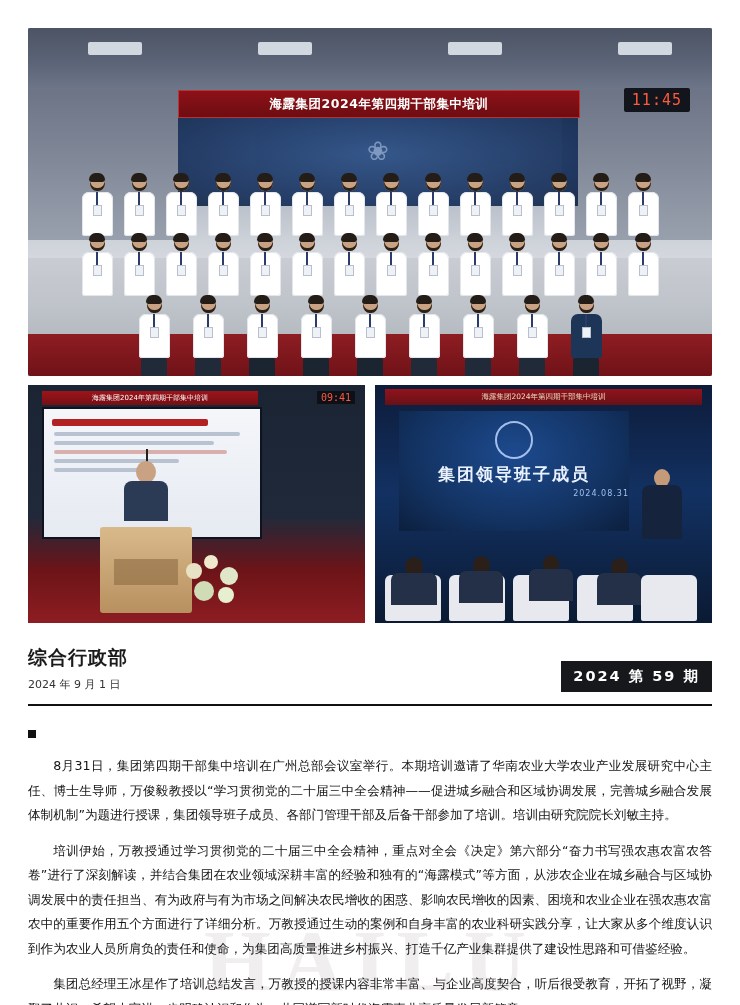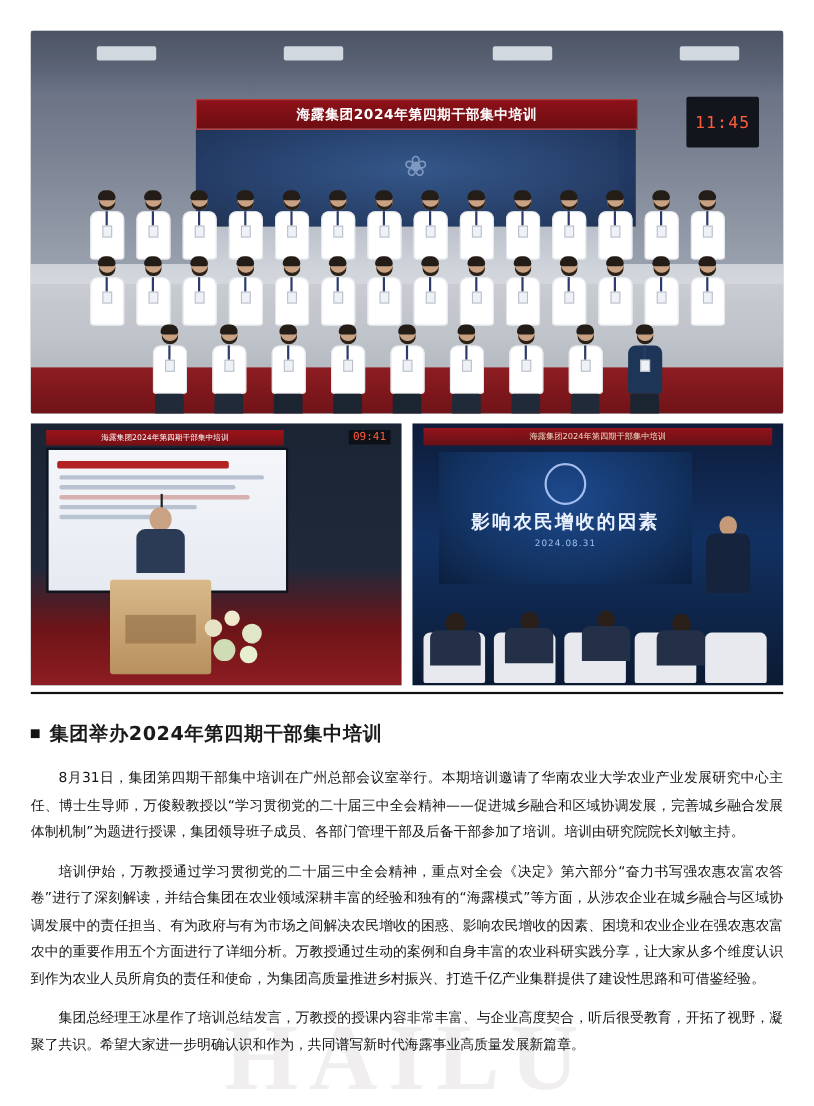--- a/index.html
+++ b/index.html
@@ -84,21 +84,21 @@
     border: 1px solid #b33;
     display: flex; align-items: center; justify-content: center;
   }
   .hero .banner span {
     color: #fff; font-size: 12.5px; letter-spacing: .5px; font-weight: 700;
     font-family: "DejaVu Sans", sans-serif;
   }
   .hero .clock {
     position: absolute; right: 22px; top: 60px;
     background: #12161c; color: #ff5a3c; font-family: "DejaVu Sans Mono", monospace;
-    font-size: 15px; padding: 14px 8px; border-radius: 2px; letter-spacing: 1px;
+    font-size: 15px; padding: 3px 8px; border-radius: 2px; letter-spacing: 1px;
   }
   .hero .screen {
     position: absolute; left: 150px; top: 90px; width: 400px; height: 88px;
     background: radial-gradient(ellipse at 50% 40%, #2a4f86 0%, #16305c 70%, #0f2344 100%);
     opacity: .9;
   }
   .hero .screen-logo {
     position: absolute; left: 50%; top: 18px; transform: translateX(-50%);
     color: #cfe0ff; font-size: 26px; opacity: .5; font-family: "DejaVu Serif", serif;
   }
@@ -189,21 +189,21 @@
   .sp-right .logo-circle {
     position:absolute; left: 50%; top: 10px; transform: translateX(-50%);
     width: 34px; height: 34px; border-radius: 50%; border: 2px solid #bcd4ff; opacity:.85;
   }
   .sp-right .big-title {
     position:absolute; left: 0; right: 0; top: 52px; text-align:center;
     color:#eaf2ff; font-size: 17px; font-weight:700; letter-spacing: 2px;
     font-family:"DejaVu Serif", serif;
   }
   .sp-right .sub-date {
-    position:absolute; left:0; right:0; top: 78px; text-align:center;
+    position:absolute; left:0; right:0; top: 78px; text-align:right;
     color:#9fc0f0; font-size: 8px; letter-spacing:1px; font-family:"DejaVu Sans", sans-serif;
   }
   .sp-right .top-banner {
     position:absolute; left: 10px; right: 10px; top: 4px; height: 16px;
     background: linear-gradient(180deg,#9e1319,#6f0f14);
     display:flex; align-items:center; justify-content:center; opacity:.92;
   }
   .sp-right .top-banner span { color:#ffe9c9; font-size: 7.5px; font-family:"DejaVu Sans", sans-serif; }
   .sp-right .presenter-head { position:absolute; right: 42px; top: 84px; width: 16px; height: 18px; border-radius:50%; background:#c49a79; }
   .sp-right .presenter-body { position:absolute; right: 30px; top: 100px; width: 40px; height: 54px; background:#16233c; border-radius: 8px 8px 0 0; }
@@ -587,21 +587,21 @@
       </div>
     </div>
 
     <div class="photo sp-right">
       <div class="bg"></div>
       <div class="top-banner">
         <span>海露集团2024年第四期干部集中培训</span>
       </div>
       <div class="stage">
         <div class="logo-circle"></div>
-        <div class="big-title">影响农民增收的因素</div>
+        <div class="big-title">集团领导班子成员</div>
         <div class="sub-date">2024.08.31</div>
       </div>
       <div class="presenter-head"></div>
       <div class="presenter-body"></div>
       <div class="aud">
         <div class="seat" style="left:10px;bottom:2px;width:56px;height:46px"></div>
         <div class="seat" style="left:74px;bottom:2px;width:56px;height:46px"></div>
         <div class="seat" style="left:138px;bottom:2px;width:56px;height:46px"></div>
         <div class="seat" style="left:202px;bottom:2px;width:56px;height:46px"></div>
         <div class="seat" style="left:266px;bottom:2px;width:56px;height:46px"></div>
@@ -610,26 +610,32 @@
         <div class="audh" style="left:98px;bottom:48px;width:17px;height:19px"></div>
         <div class="audb" style="left:84px;bottom:20px;width:44px;height:32px"></div>
         <div class="audh" style="left:168px;bottom:50px;width:16px;height:18px"></div>
         <div class="audb" style="left:154px;bottom:22px;width:44px;height:32px"></div>
         <div class="audh" style="left:236px;bottom:46px;width:17px;height:19px"></div>
         <div class="audb" style="left:222px;bottom:18px;width:44px;height:32px"></div>
       </div>
     </div>
   </div>
 
+  <div class="masthead">
+    <div>
+      <div class="dept">综合行政部</div>
+      <div class="issue-date">2024 年 9 月 1 日</div>
+    </div>
+    <div class="issue-box">2024  第 59 期</div>
+  </div>
   <div class="rule"></div>
 
   <div class="article">
     <div class="headline">
       <span class="bullet"></span>
-      <span>集团举办2024年第四期干部集中培训</span>
     </div>
     <div class="body-text">
       <p>8月31日，集团第四期干部集中培训在广州总部会议室举行。本期培训邀请了华南农业大学农业产业发展研究中心主任、博士生导师，万俊毅教授以“学习贯彻党的二十届三中全会精神——促进城乡融合和区域协调发展，完善城乡融合发展体制机制”为题进行授课，集团领导班子成员、各部门管理干部及后备干部参加了培训。培训由研究院院长刘敏主持。</p>
       <p>培训伊始，万教授通过学习贯彻党的二十届三中全会精神，重点对全会《决定》第六部分“奋力书写强农惠农富农答卷”进行了深刻解读，并结合集团在农业领域深耕丰富的经验和独有的“海露模式”等方面，从涉农企业在城乡融合与区域协调发展中的责任担当、有为政府与有为市场之间解决农民增收的困惑、影响农民增收的因素、困境和农业企业在强农惠农富农中的重要作用五个方面进行了详细分析。万教授通过生动的案例和自身丰富的农业科研实践分享，让大家从多个维度认识到作为农业人员所肩负的责任和使命，为集团高质量推进乡村振兴、打造千亿产业集群提供了建设性思路和可借鉴经验。</p>
       <p>集团总经理王冰星作了培训总结发言，万教授的授课内容非常丰富、与企业高度契合，听后很受教育，开拓了视野，凝聚了共识。希望大家进一步明确认识和作为，共同谱写新时代海露事业高质量发展新篇章。</p>
     </div>
   </div>
 
 </div>
 

